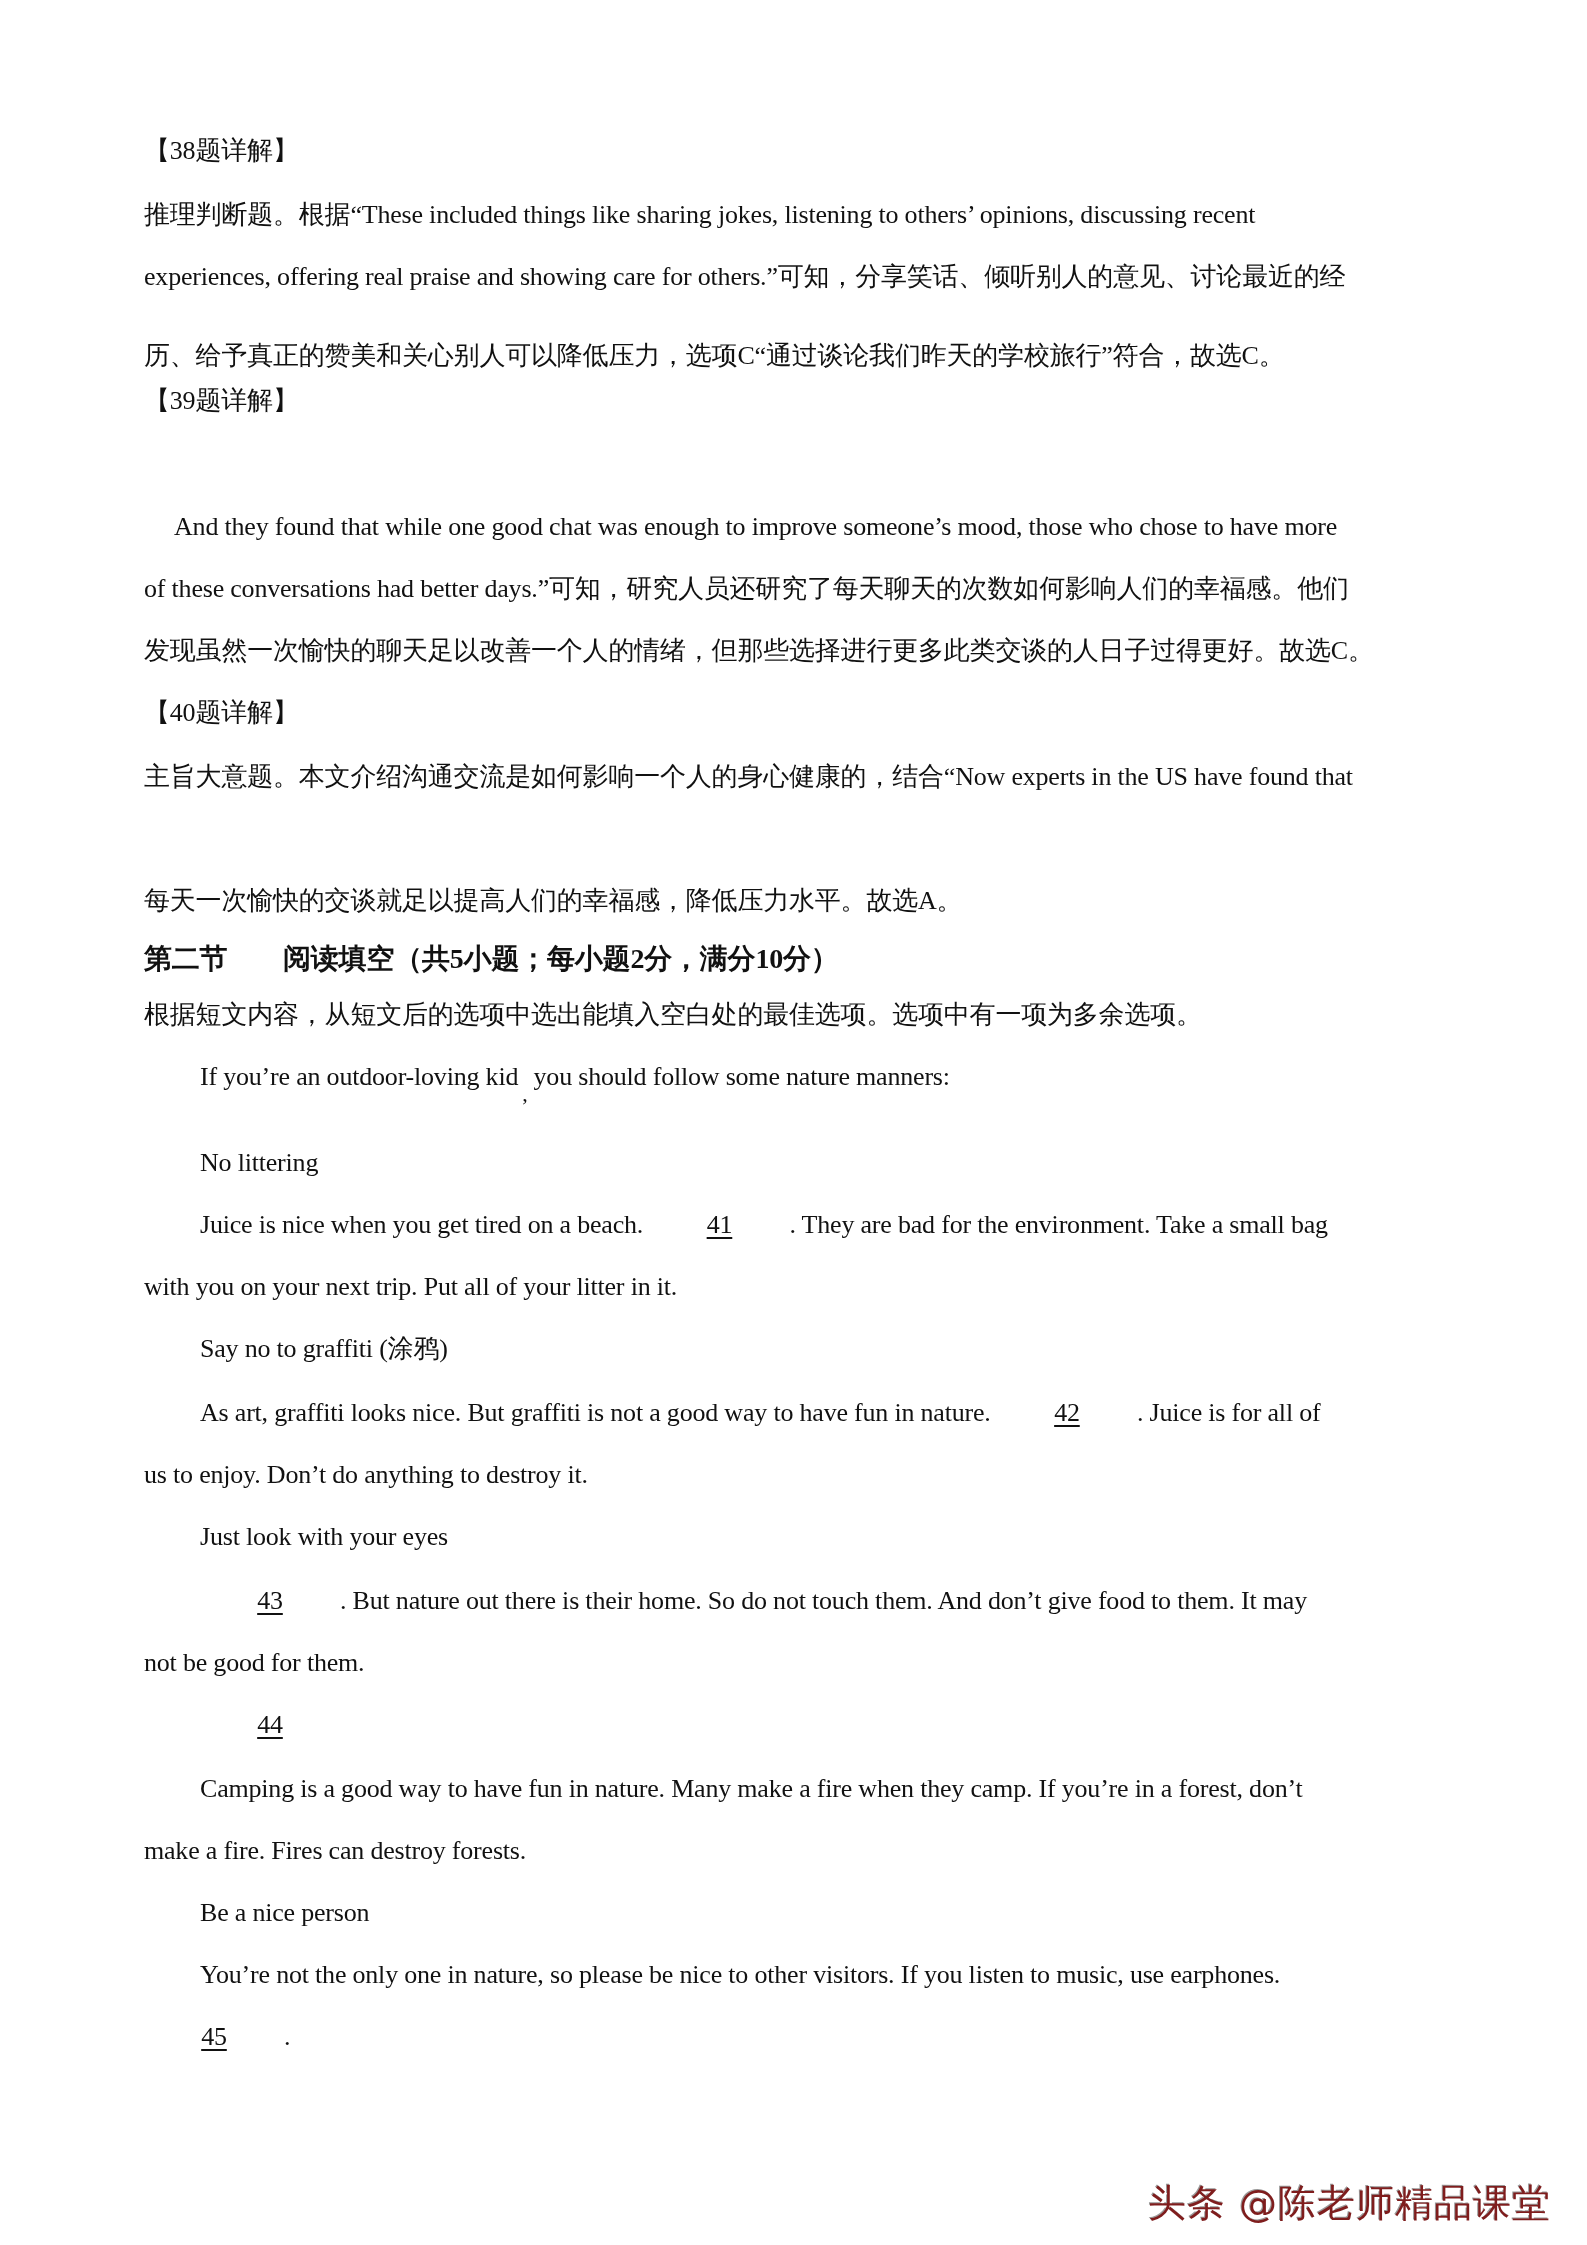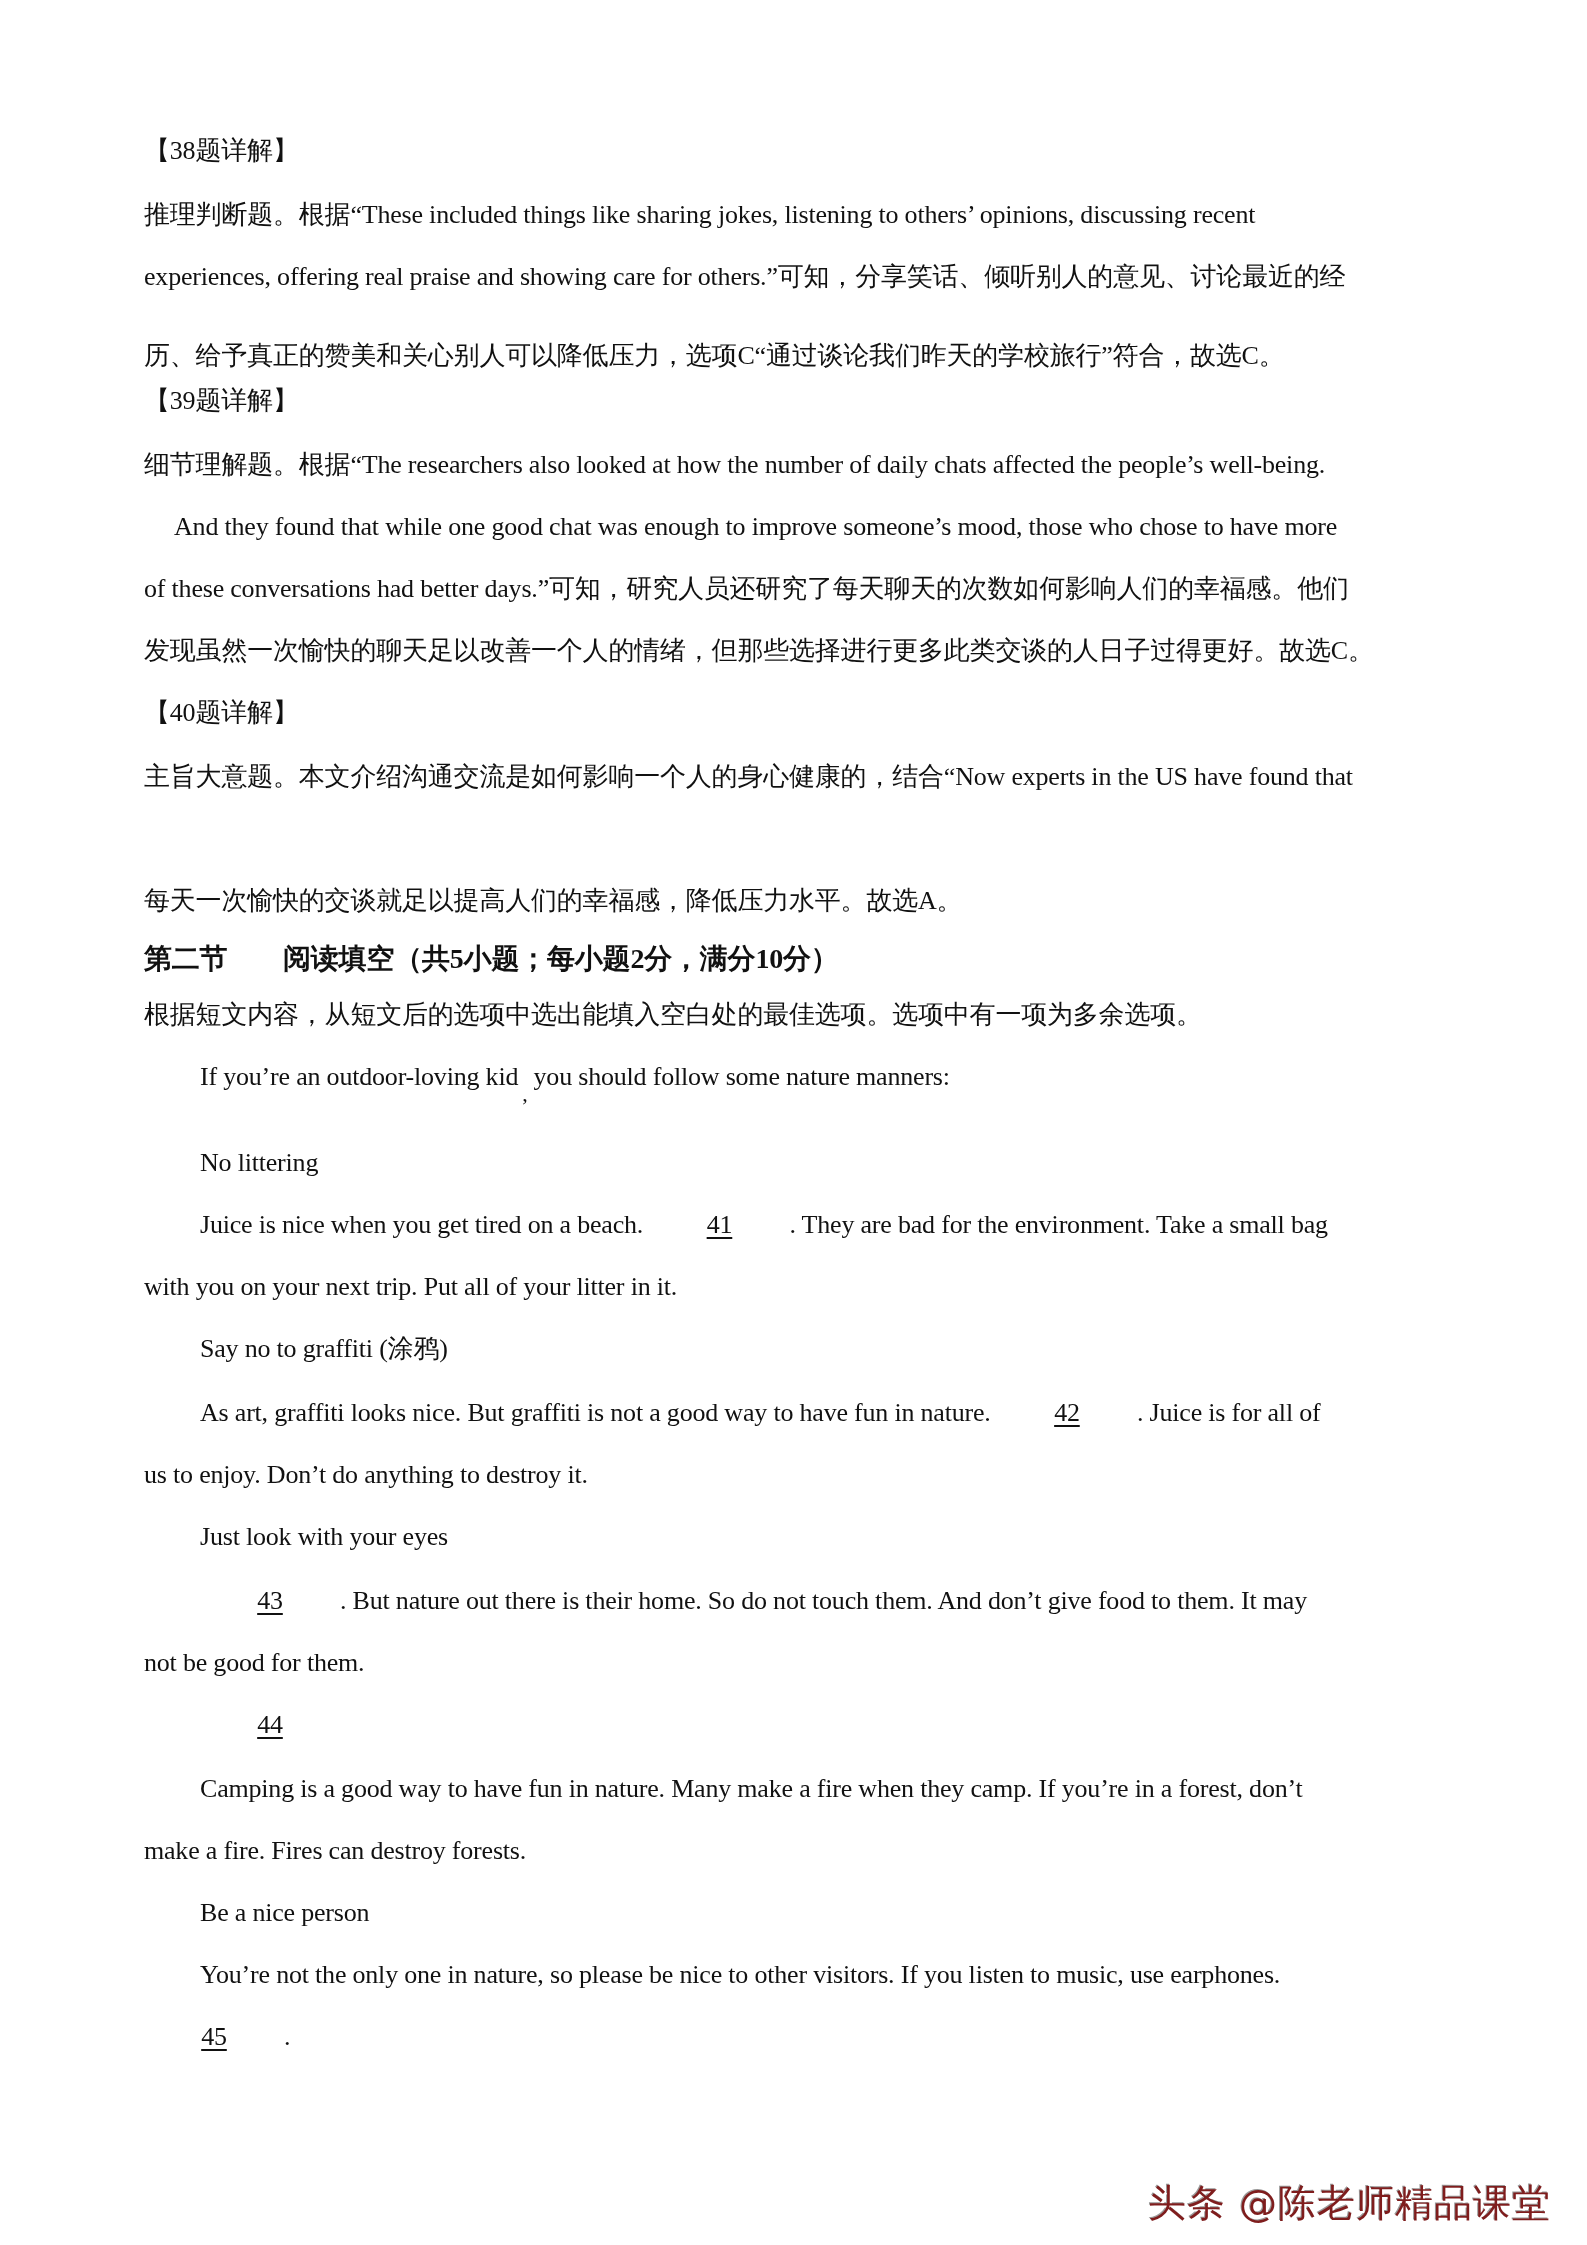--- a/index.html
+++ b/index.html
@@ -32,21 +32,20 @@
 <body>
 
 <div class="page">
 
   <div class="line heading" style="top:134px;">【38题详解】</div>
   <div class="line" style="top:198px;">推理判断题。根据“These included things like sharing jokes, listening to others’ opinions, discussing recent</div>
   <div class="line" style="top:260px;">experiences, offering real praise and showing care for others.”可知，分享笑话、倾听别人的意见、讨论最近的经</div>
   <div class="line" style="top:322px;margin-top:17px;">历、给予真正的赞美和关心别人可以降低压力，选项C“通过谈论我们昨天的学校旅行”符合，故选C。</div>
 
   <div class="line heading" style="top:384px;">【39题详解】</div>
-  <div class="line" style="top:448px;">细节理解题。根据“The researchers also looked at how the number of daily chats affected the people’s well-being.</div>
   <div class="line" style="top:510px;margin-left:30px;">And they found that while one good chat was enough to improve someone’s mood, those who chose to have more</div>
   <div class="line" style="top:572px;">of these conversations had better days.”可知，研究人员还研究了每天聊天的次数如何影响人们的幸福感。他们</div>
   <div class="line" style="top:634px;">发现虽然一次愉快的聊天足以改善一个人的情绪，但那些选择进行更多此类交谈的人日子过得更好。故选C。</div>
 
   <div class="line heading" style="top:696px;">【40题详解】</div>
   <div class="line" style="top:760px;">主旨大意题。本文介绍沟通交流是如何影响一个人的身心健康的，结合“Now experts in the US have found that</div>
   <div class="line" style="top:884px;">每天一次愉快的交谈就足以提高人们的幸福感，降低压力水平。故选A。</div>
 
   <div class="line section-title" style="top:942px;">第二节　　阅读填空（共5小题；每小题2分，满分10分）</div>
   <div class="line" style="top:998px;">根据短文内容，从短文后的选项中选出能填入空白处的最佳选项。选项中有一项为多余选项。</div>

